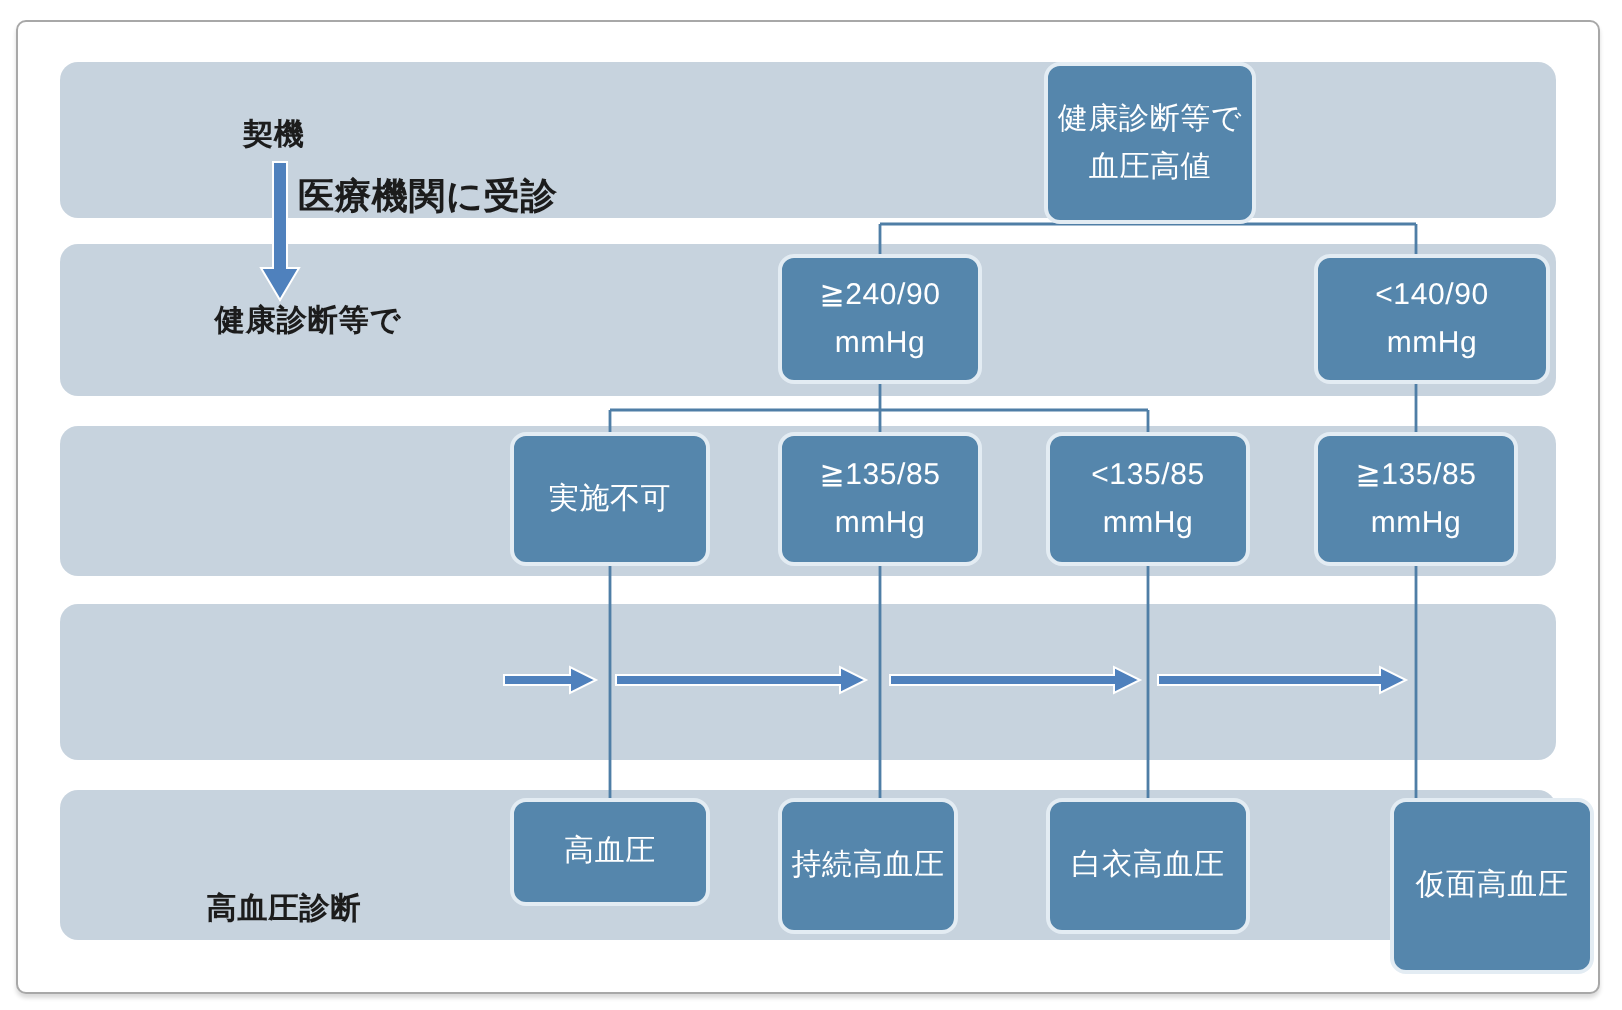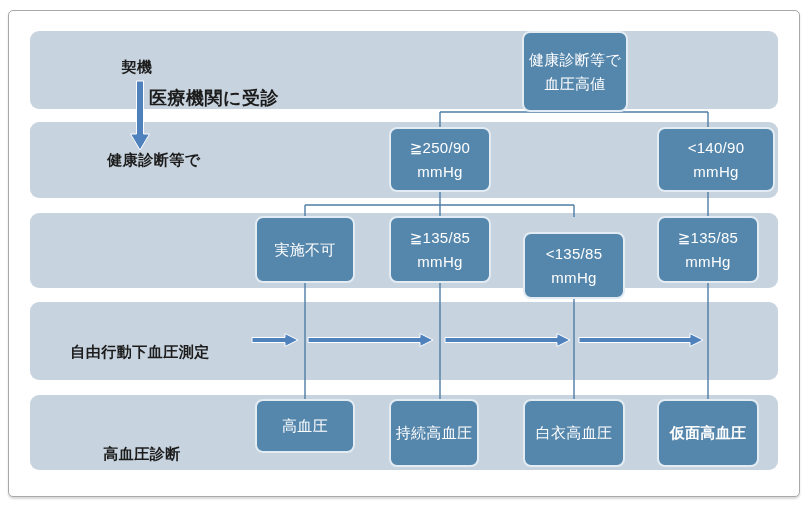--- a/index.html
+++ b/index.html
@@ -119,59 +119,58 @@
     <path class="arrow" d="M136.5,81 L136.5,134 L130.5,134 L140,150 L149.5,134 L143.5,134 L143.5,81 Z"></path>
     <path class="arrow" d="M252,337.5 L285,337.5 L285,333.5 L298,340 L285,346.5 L285,342.5 L252,342.5 Z"></path>
     <path class="arrow" d="M308,337.5 L420,337.5 L420,333.5 L433,340 L420,346.5 L420,342.5 L308,342.5 Z"></path>
     <path class="arrow" d="M445,337.5 L557,337.5 L557,333.5 L570,340 L557,346.5 L557,342.5 L445,342.5 Z"></path>
     <path class="arrow" d="M579,337.5 L690,337.5 L690,333.5 L703,340 L690,346.5 L690,342.5 L579,342.5 Z"></path>
   </svg>
 
   <div class="rowlabel" style="left:107px; top:58px; width:60px;">契機</div>
   <div class="note" style="left:149px; top:86px;">医療機関に受診</div>
   <div class="rowlabel" style="left:54px; top:151px; width:200px;">健康診断等で</div>
-  <div class="rowlabel" style="left:40px; top:341px; width:200px; line-height:22px;">自由行動下血圧測定</div>
   <div class="rowlabel" style="left:42px; top:425px; width:200px;margin-top:20px;">高血圧診断</div>
 
   <div class="node" style="left:522px; top:31px; width:106px; height:81px;align-items:center;">
     <span>健康診断等で</span>
     <span>血圧高値</span>
   </div>
 
   <div class="node" style="left:389px; top:127px; width:102px; height:65px;">
-    <span>≧250/90</span>
+    <span>≧240/90</span>
     <span>mmHg</span>
   </div>
   <div class="node" style="left:657px; top:127px; width:118px; height:65px;">
     <span>&lt;140/90</span>
     <span>mmHg</span>
   </div>
 
   <div class="node" style="left:255px; top:216px; width:100px; height:67px;">
     <span>実施不可</span>
     <span></span>
   </div>
   <div class="node" style="left:389px; top:216px; width:102px; height:67px;">
     <span>≧135/85</span>
     <span>mmHg</span>
   </div>
-  <div class="node" style="left:523px; top:232px; width:102px; height:67px;">
+  <div class="node" style="left:523px; top:216px; width:102px; height:67px;">
     <span>&lt;135/85</span>
     <span>mmHg</span>
   </div>
   <div class="node" style="left:657px; top:216px; width:102px; height:67px;">
     <span>≧135/85</span>
     <span>mmHg</span>
   </div>
 
   <div class="node" style="left:255px; top:399px; width:100px; height:54px;">
     <span>高血圧</span>
   </div>
   <div class="node" style="left:389px; top:399px; width:90px; height:68px;">
     <span>持続高血圧</span>
   </div>
   <div class="node" style="left:523px; top:399px; width:102px; height:68px;text-align:center;">
     <span>白衣高血圧</span>
   </div>
-  <div class="node" style="left:657px; top:399px; width:102px; height:68px;font-weight:bold;">
+  <div class="node" style="left:695px; top:399px; width:102px; height:88px;">
     <span>仮面高血圧</span>
   </div>
 </div>
 
 </body></html>

